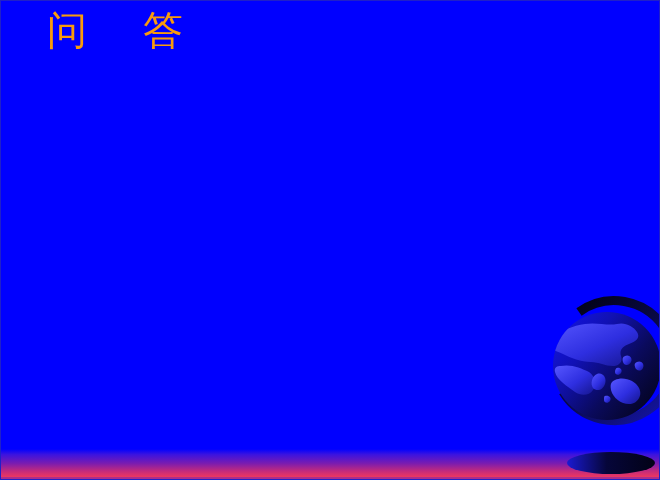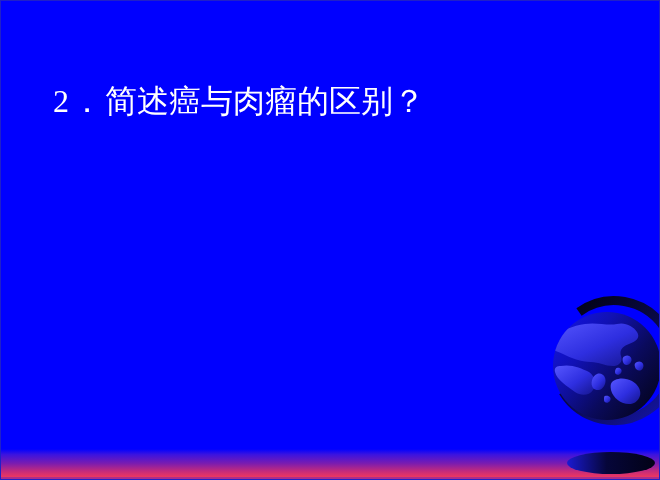--- a/index.html
+++ b/index.html
@@ -87,23 +87,23 @@
   }
   #globe-graphic svg { display: block; }
 </style>
 </head>
 <body>
 
 <div id="slide">
 
   <div id="bottom-band"></div>
 
+  <div id="title">问　答</div>
 
   <div id="body-list">
-    <div class="list-item"><span class="marker">2．</span><span class="content">简述癌与肉瘤的区别？</span></div>
   </div>
 
   <div id="globe-graphic">
     <svg width="120" height="185" viewBox="0 0 120 185" xmlns="http://www.w3.org/2000/svg">
       <defs>
         <linearGradient id="sphereGrad" x1="0%" y1="10%" x2="95%" y2="85%">
           <stop offset="0%" stop-color="#1414e6"></stop>
           <stop offset="32%" stop-color="#1111b4"></stop>
           <stop offset="66%" stop-color="#0a0a5c"></stop>
           <stop offset="100%" stop-color="#04041f"></stop>

